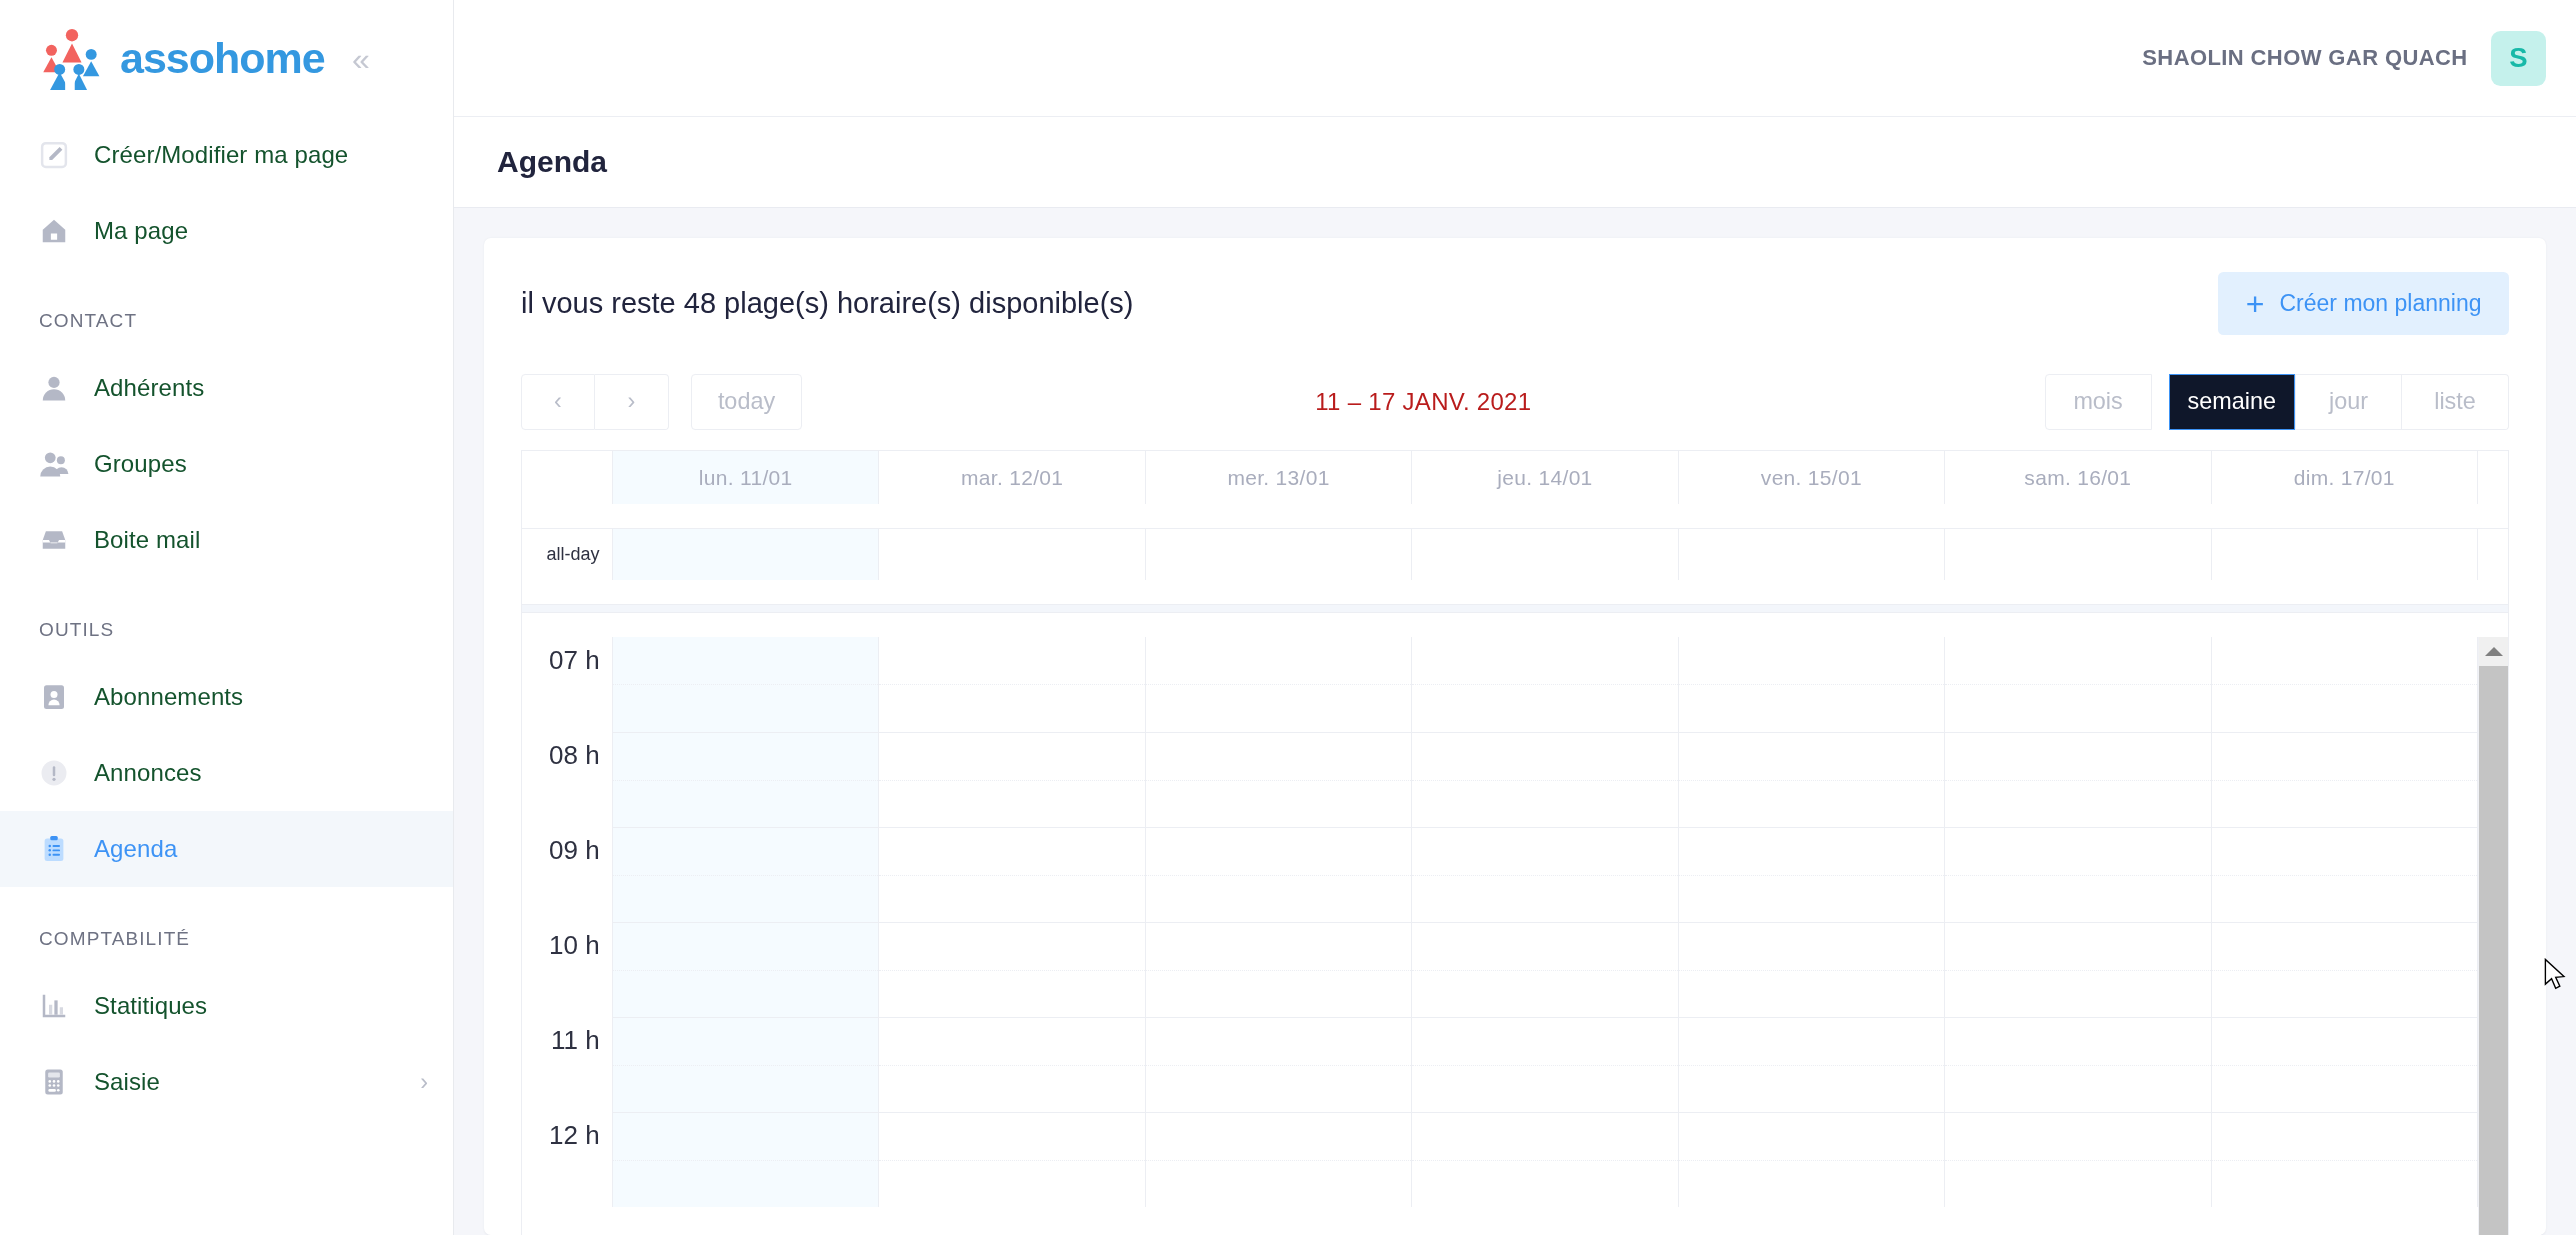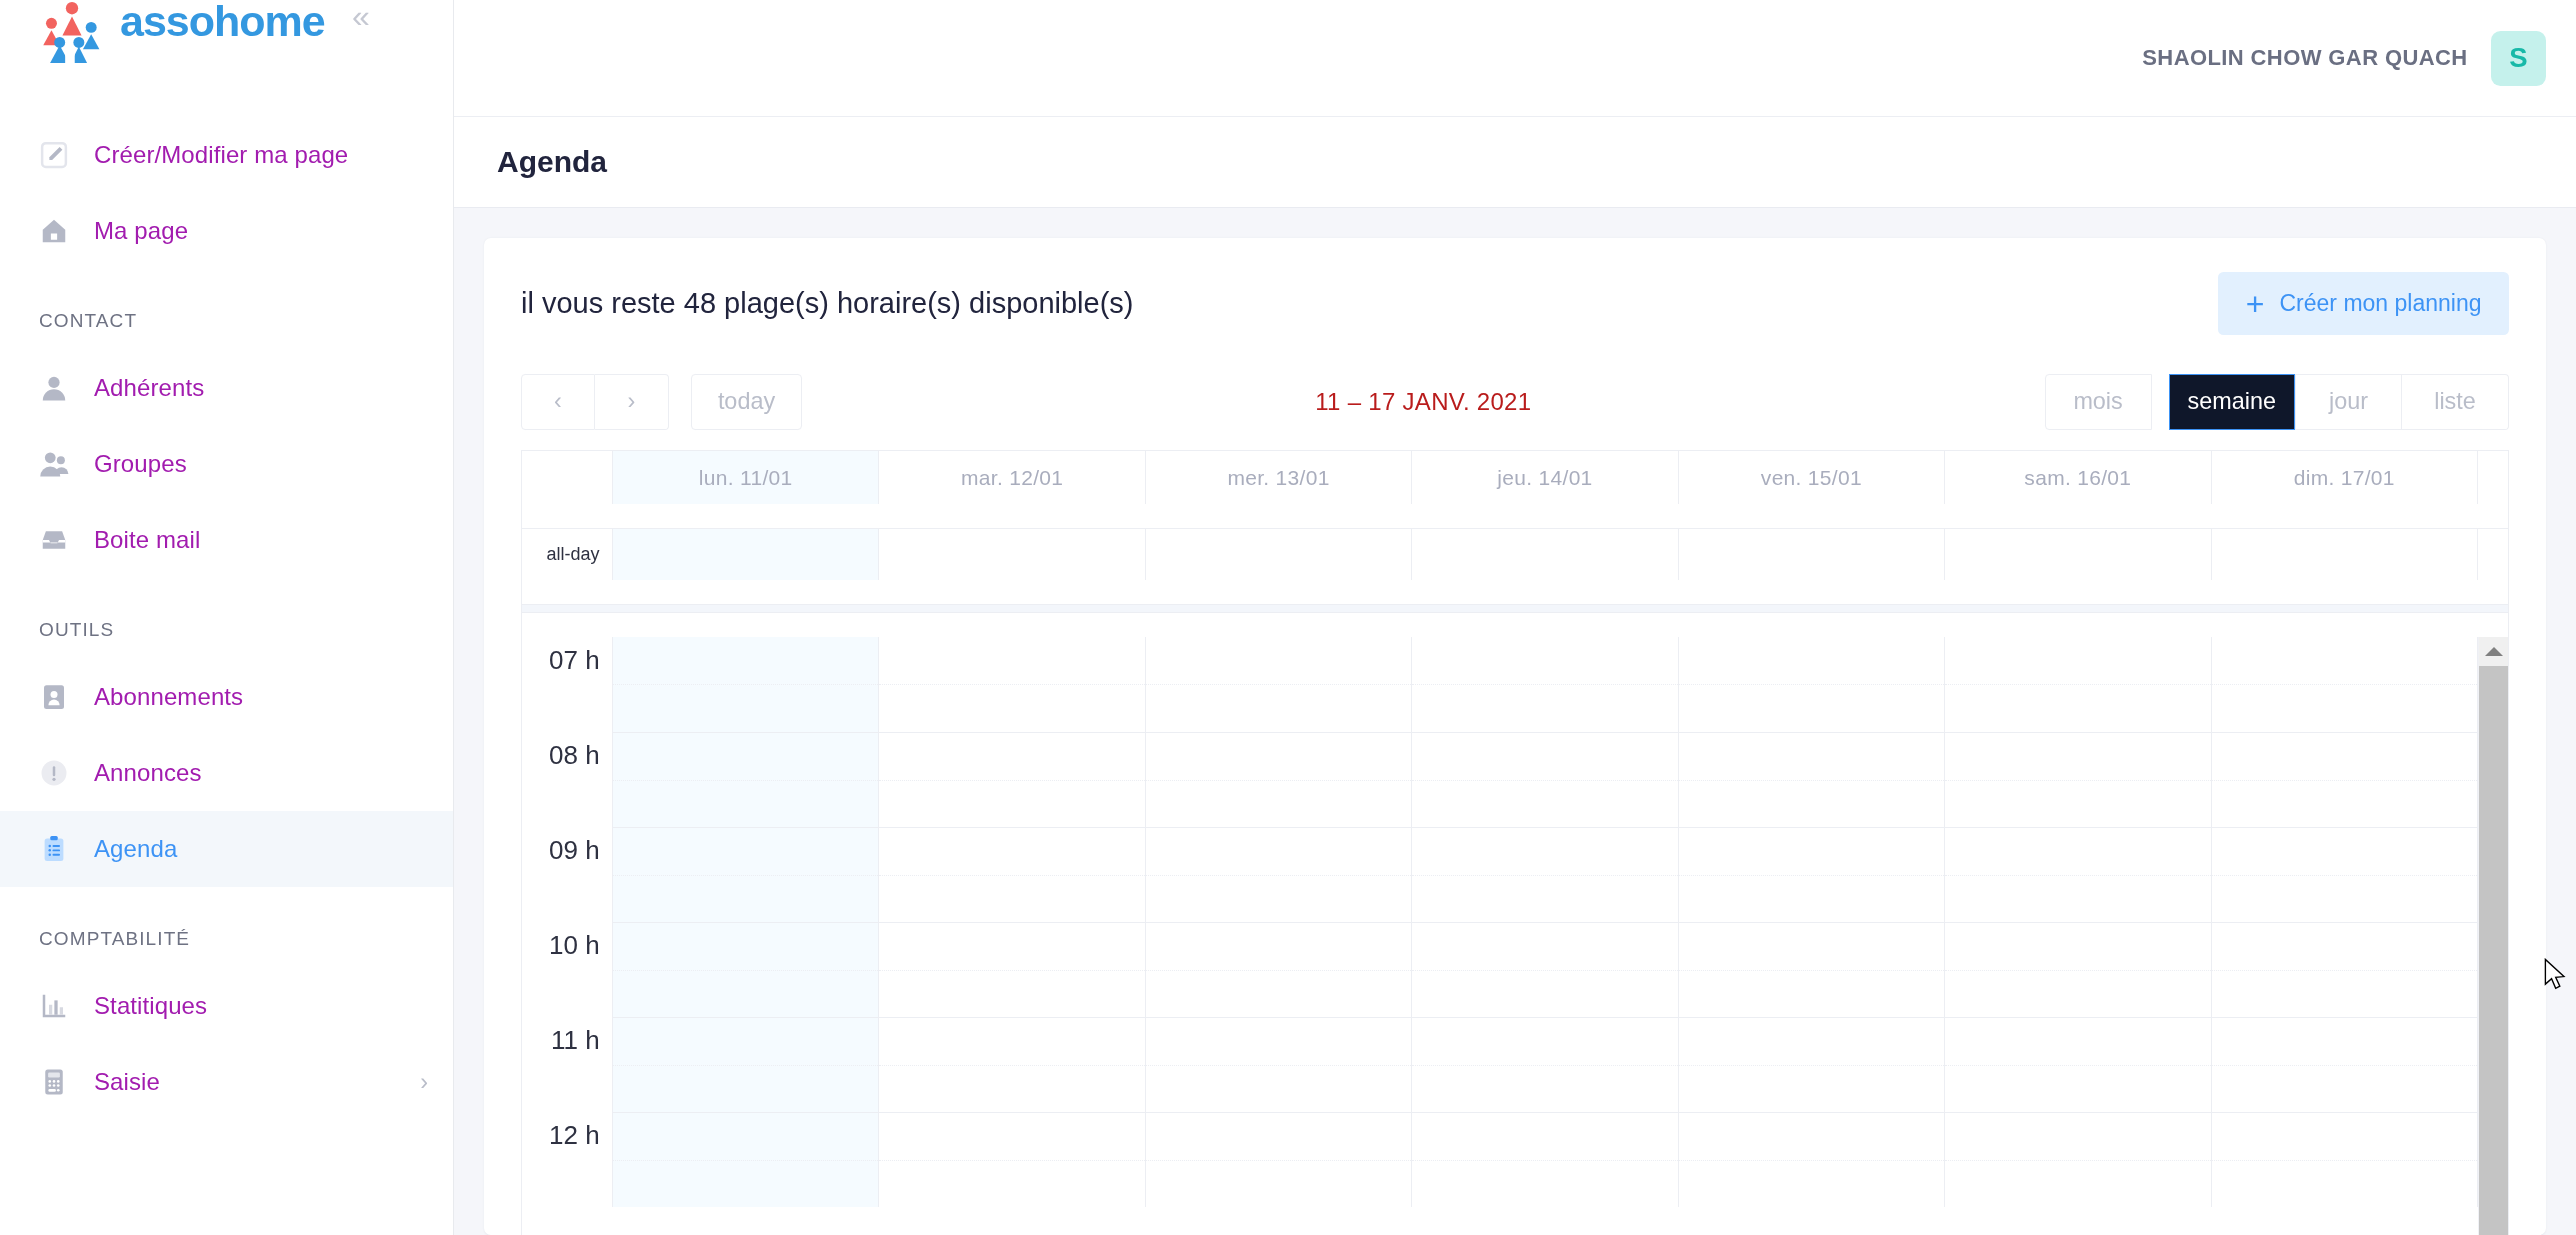--- a/index.html
+++ b/index.html
@@ -11,41 +11,41 @@
   }
   #app { display: flex; width: 2576px; height: 1235px; position: relative; }
 
   
   #sidebar {
     width: 454px; height: 1235px; background: #ffffff;
     border-right: 0.7px solid #e8eaee;
     flex: 0 0 454px; position: relative; overflow: hidden;
   }
   .brand-row {
-    height: 117px; display: flex; align-items: flex-start;
+    height: 117px; display: flex; align-items: center;
     padding-left: 39px; gap: 15px;
   }
   .logo-mark { width: 66px; height: 63px; flex: 0 0 66px; }
   .logo-word {
     font-size: 43px; font-weight: 700; color: #3498e0;
     letter-spacing: -1px; line-height: 1;
   }
   .collapse-chev {
     margin-left: 12.4px; color: #c5c8d2; font-size: 32px;
     line-height: 1; font-weight: 300; cursor: pointer;
   }
 
   .nav-item {
     display: flex; align-items: center; height: 76px;
     padding-left: 39px; padding-right: 25px; gap: 25px;
     cursor: pointer; position: relative;
   }
   .nav-item .nav-ic { width: 30px; height: 30px; flex: 0 0 30px;
     display: flex; align-items: center; justify-content: center; }
-  .nav-label { font-size: 24px; color: #a21caf; letter-spacing: 0.1px; }
+  .nav-label { font-size: 24px; color: #14532d; letter-spacing: 0.1px; }
   .nav-item.active { background: #f3f7fb; }
   .nav-item.active .nav-label { color: #3d93f5; }
   .nav-item .chev-right { margin-left: auto; color: #b9bdc9;
     font-size: 23.4px; font-weight: 300; }
 
   .nav-section {
     font-size: 19px; color: #6e7283; letter-spacing: 1.1px;
     padding: 41px 0 18px 39px; text-transform: uppercase;
   }
 

